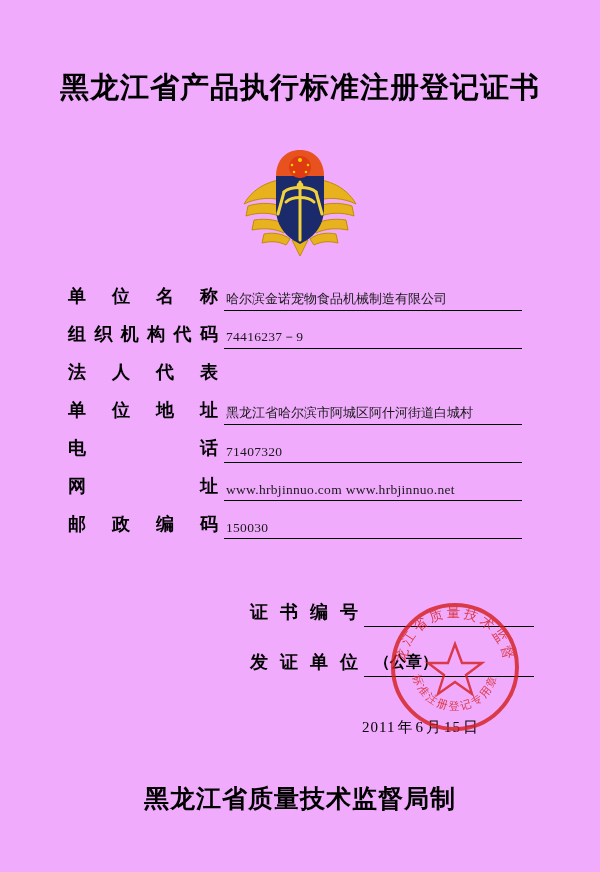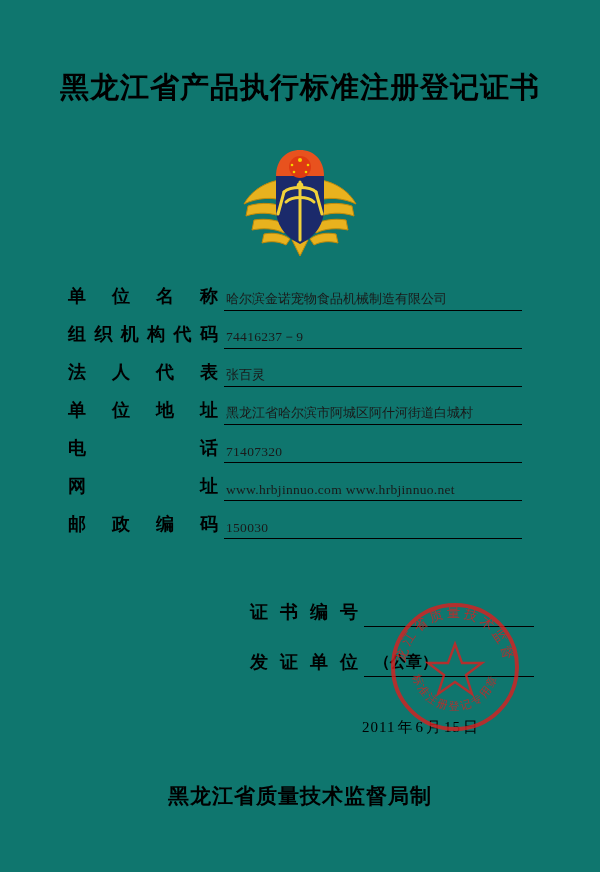--- a/index.html
+++ b/index.html
@@ -12,21 +12,21 @@
     height: 872px;
     font-family: "Liberation Serif", "DejaVu Serif", serif;
     color: #000;
     position: relative;
     overflow: hidden;
   }
   .page {
     position: relative;
     width: 600px;
     height: 872px;
-    background: #0f766e;
+    background: #f0abfc;
     text-decoration: underline;
   }
   
   .title {
     position: absolute;
     top: 68px;
     left: 0;
     width: 600px;
     text-align: center;
     font-size: 29px;
@@ -153,21 +153,21 @@
     height: 134px;
     pointer-events: none;
   }
   
   .footer {
     position: absolute;
     top: 782px;
     left: 0;
     width: 600px;
     text-align: center;
-    font-size: 21px;
+    font-size: 25px;
     font-weight: bold;
     letter-spacing: 1px;
     font-family: "DejaVu Serif", "Liberation Serif", serif;
   }
 </style>
 </head>
 <body>
 
 <div class="page">
 
@@ -242,23 +242,20 @@
       </div>
     </div>
 
     <div class="field-row">
       <div class="field-label">
         <span class="ch">法</span>
           <span class="ch">人</span>
           <span class="ch">代</span>
           <span class="ch">表</span>
       </div>
-      <div class="field-value-wrap">
-        <span class="field-value">张百灵</span>
-      </div>
     </div>
 
     <div class="field-row">
       <div class="field-label">
         <span class="ch">单</span>
           <span class="ch">位</span>
           <span class="ch">地</span>
           <span class="ch">址</span>
       </div>
       <div class="field-value-wrap">

